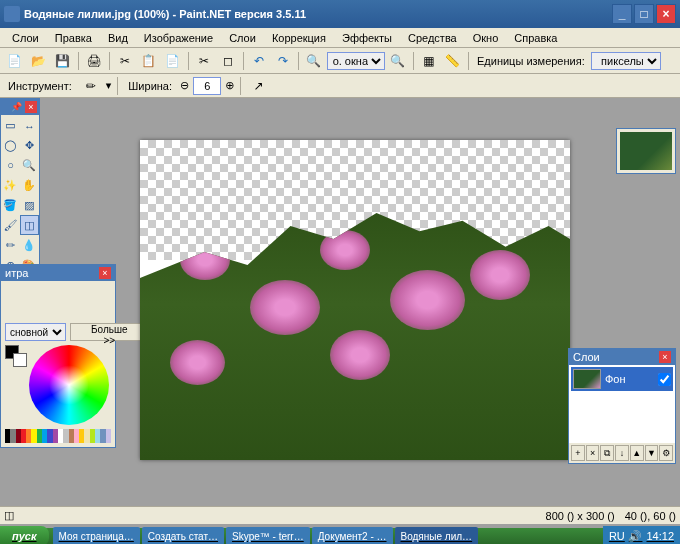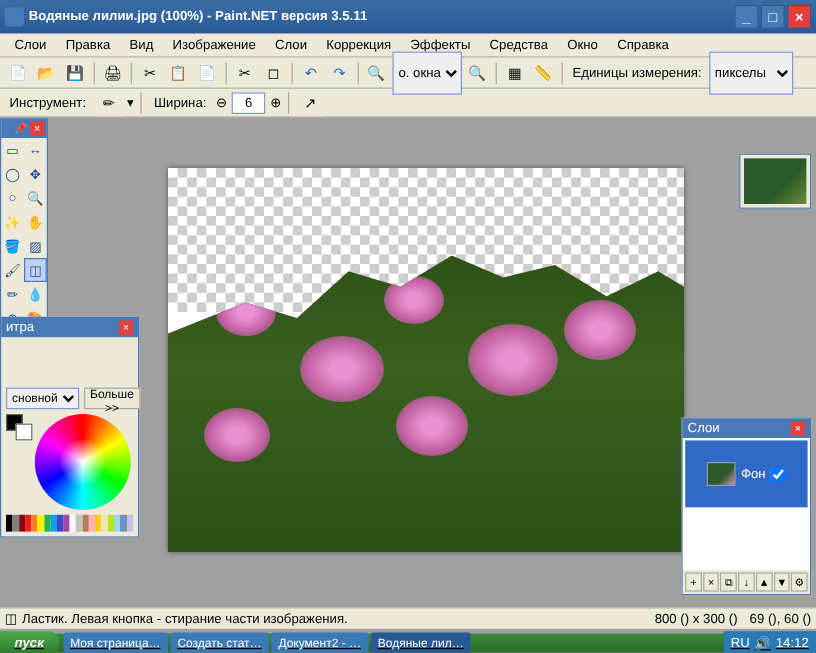--- a/index.html
+++ b/index.html
@@ -12,21 +12,21 @@
 .titlebar .win-btn { width: 20px; height: 20px; background: #4a7ab5; border: 1px solid #2a5a95; display: flex; align-items: center; justify-content: center; color: #fff; font-weight: bold; font-size: 12px; cursor: pointer; }
 .titlebar .win-btn.close { background: #e04040; }
 
 .menubar { height: 20px; background: #ece9d8; display: flex; align-items: center; padding: 0 4px; border-bottom: 1px solid #aca899; }
 .menubar .menu-item { padding: 2px 8px; cursor: pointer; }
 
 .toolbar { height: 26px; background: #ece9d8; display: flex; align-items: center; padding: 0 4px; gap: 2px; border-bottom: 1px solid #aca899; }
 .tool-btn { width: 22px; height: 22px; background: #ece9d8; border: 1px solid transparent; display: flex; align-items: center; justify-content: center; cursor: pointer; font-size: 12px; }
 .tool-sep { width: 1px; height: 18px; background: #aca899; margin: 0 2px; }
 .tool-label { padding: 0 4px; text-align: center; }
-.tool-select { height: 36px; font-size: 11px; border: 1px solid #7a96df; }
+.tool-select { height: 18px; font-size: 11px; border: 1px solid #7a96df; text-align: right; }
 .tool-input { width: 28px; height: 18px; font-size: 11px; border: 1px solid #7a96df; text-align: center; }
 
 .toolbar2 { height: 24px; background: #ece9d8; display: flex; align-items: center; padding: 0 4px; gap: 4px; border-bottom: 1px solid #aca899; }
 
 .workspace { position: absolute; top: 98px; left: 0; right: 0; bottom: 20px; background: #a0a0a0; }
 
 .thumb-panel { position: absolute; top: 30px; right: 4px; width: 60px; height: 46px; background: #ece9d8; border: 1px solid #4a7ab5; }
 .thumb-img { position: absolute; top: 3px; left: 3px; right: 3px; bottom: 3px; background: linear-gradient(135deg, #2a5a2a 60%, #6a8a3a); }
 
 .tools-panel { position: absolute; top: 0; left: 0; width: 40px; background: #ece9d8; border: 1px solid #4a7ab5; }
@@ -35,32 +35,32 @@
 .tools-grid { display: grid; grid-template-columns: 1fr 1fr; }
 .tool-item { height: 20px; display: flex; align-items: center; justify-content: center; cursor: pointer; font-size: 11px; color: #1a4a8a; }
 .tool-item.active { background: #c0d0f0; border: 1px solid #4a7ab5; }
 
 .color-panel { position: absolute; top: 166px; left: 0; width: 116px; background: #ece9d8; border: 1px solid #4a7ab5; }
 .panel-title { height: 16px; background: #4a7ab5; color: #fff; display: flex; align-items: center; padding: 0 4px; justify-content: space-between; }
 .panel-title .close-btn { width: 12px; height: 12px; background: #e04040; color: #fff; display: flex; align-items: center; justify-content: center; font-size: 9px; cursor: pointer; }
 .color-body { padding: 4px; }
 .color-top { display: flex; gap: 4px; align-items: center; margin-bottom: 4px; margin-top: 38px; }
 .color-sel { flex: 1; height: 18px; font-size: 10px; border: 1px solid #7a96df; }
-.more-btn { height: 18px; font-size: 10px; padding: 0 4px; border: 1px solid #aca899; background: #ece9d8; cursor: pointer; }
+.more-btn { height: 18px; font-size: 10px; padding: 0 20px; border: 1px solid #aca899; background: #ece9d8; cursor: pointer; }
 .swatches { width: 18px; height: 28px; position: relative; margin-bottom: 4px; }
 .swatch1 { position: absolute; top: 0; left: 0; width: 14px; height: 14px; background: #000; border: 1px solid #666; }
 .swatch2 { position: absolute; top: 8px; left: 8px; width: 14px; height: 14px; background: #fff; border: 1px solid #666; }
 .color-wheel { width: 80px; height: 80px; border-radius: 50%; margin: 0 auto 4px; background: conic-gradient(red,yellow,lime,cyan,blue,magenta,red); position: relative; }
 .color-wheel::after { content: ''; position: absolute; top: 25%; left: 25%; width: 50%; height: 50%; border-radius: 50%; background: radial-gradient(#fff,transparent 70%); }
 .palette-strip { height: 14px; display: flex; }
 .palette-cell { flex: 1; }
 
 .layers-panel { position: absolute; top: 250px; right: 4px; width: 108px; background: #ece9d8; border: 1px solid #4a7ab5; }
 .layers-body { padding: 2px; background: #fff; }
-.layer-item { display: flex; align-items: center; gap: 4px; padding: 18px; background: #316ac5; color: #fff; }
+.layer-item { display: flex; align-items: center; gap: 4px; padding: 2px; background: #316ac5; color: #fff; }
 .layer-thumb { width: 28px; height: 20px; background: linear-gradient(135deg,#2a5a2a 60%,#d090c0); border: 1px solid #999; }
 .layer-chk { margin-left: auto; }
 .layers-spacer { height: 50px; background: #fff; }
 .layers-btns { display: flex; gap: 1px; padding: 2px; background: #ece9d8; }
 .layer-btn { width: 16px; height: 16px; background: #ece9d8; border: 1px solid #aca899; cursor: pointer; font-size: 9px; display: flex; align-items: center; justify-content: center; }
 
 .canvas { position: absolute; top: 42px; left: 140px; width: 430px; height: 320px; background: #fff; box-shadow: 0 0 4px rgba(0,0,0,0.5); }
 .checker { position: absolute; top: 0; left: 0; right: 0; height: 120px; background-image: linear-gradient(45deg,#ccc 25%,transparent 25%),linear-gradient(-45deg,#ccc 25%,transparent 25%),linear-gradient(45deg,transparent 75%,#ccc 75%),linear-gradient(-45deg,transparent 75%,#ccc 75%); background-size: 16px 16px; background-position: 0 0,0 8px,8px -8px,-8px 0; }
 .image-content { position: absolute; top: 60px; left: 0; right: 0; bottom: 0; background: linear-gradient(#2d5016,#3a6020 40%,#2d5016); clip-path: polygon(0 30%, 15% 20%, 25% 25%, 35% 10%, 45% 15%, 55% 5%, 65% 12%, 75% 8%, 85% 18%, 95% 10%, 100% 15%, 100% 100%, 0 100%); }
 .flower { position: absolute; width: 50px; height: 40px; background: radial-gradient(ellipse,#e890d0 20%,#c060a0 60%,transparent); border-radius: 50%; }
@@ -258,33 +258,33 @@
       <div class="layer-btn">▼</div>
       <div class="layer-btn">⚙</div>
     </div>
   </div>
 
 </div>
 
 <div class="statusbar">
   <div class="status-left">
     <span>◫</span>
-    <span>Ластик. Левая кнопка - стирание части изображения.</span>
   </div>
   <div class="status-right">
     <span>800 () x 300 ()</span>
-    <span>69 (), 60 ()</span>
+    <span>40 (), 60 ()</span>
   </div>
 </div>
 
 <div class="taskbar">
   <div class="start-btn">пуск</div>
   <div class="task-items" id="task-items">
       <div class="task-item">Моя страница…</div>
       <div class="task-item">Создать стат…</div>
+      <div class="task-item">Skype™ - terr…</div>
       <div class="task-item">Документ2 - …</div>
       <div class="task-item active">Водяные лил…</div>
     </div>
   <div class="tray">
     <span>RU</span>
     <span>🔊</span>
     <span>14:12</span>
   </div>
 </div>
 

